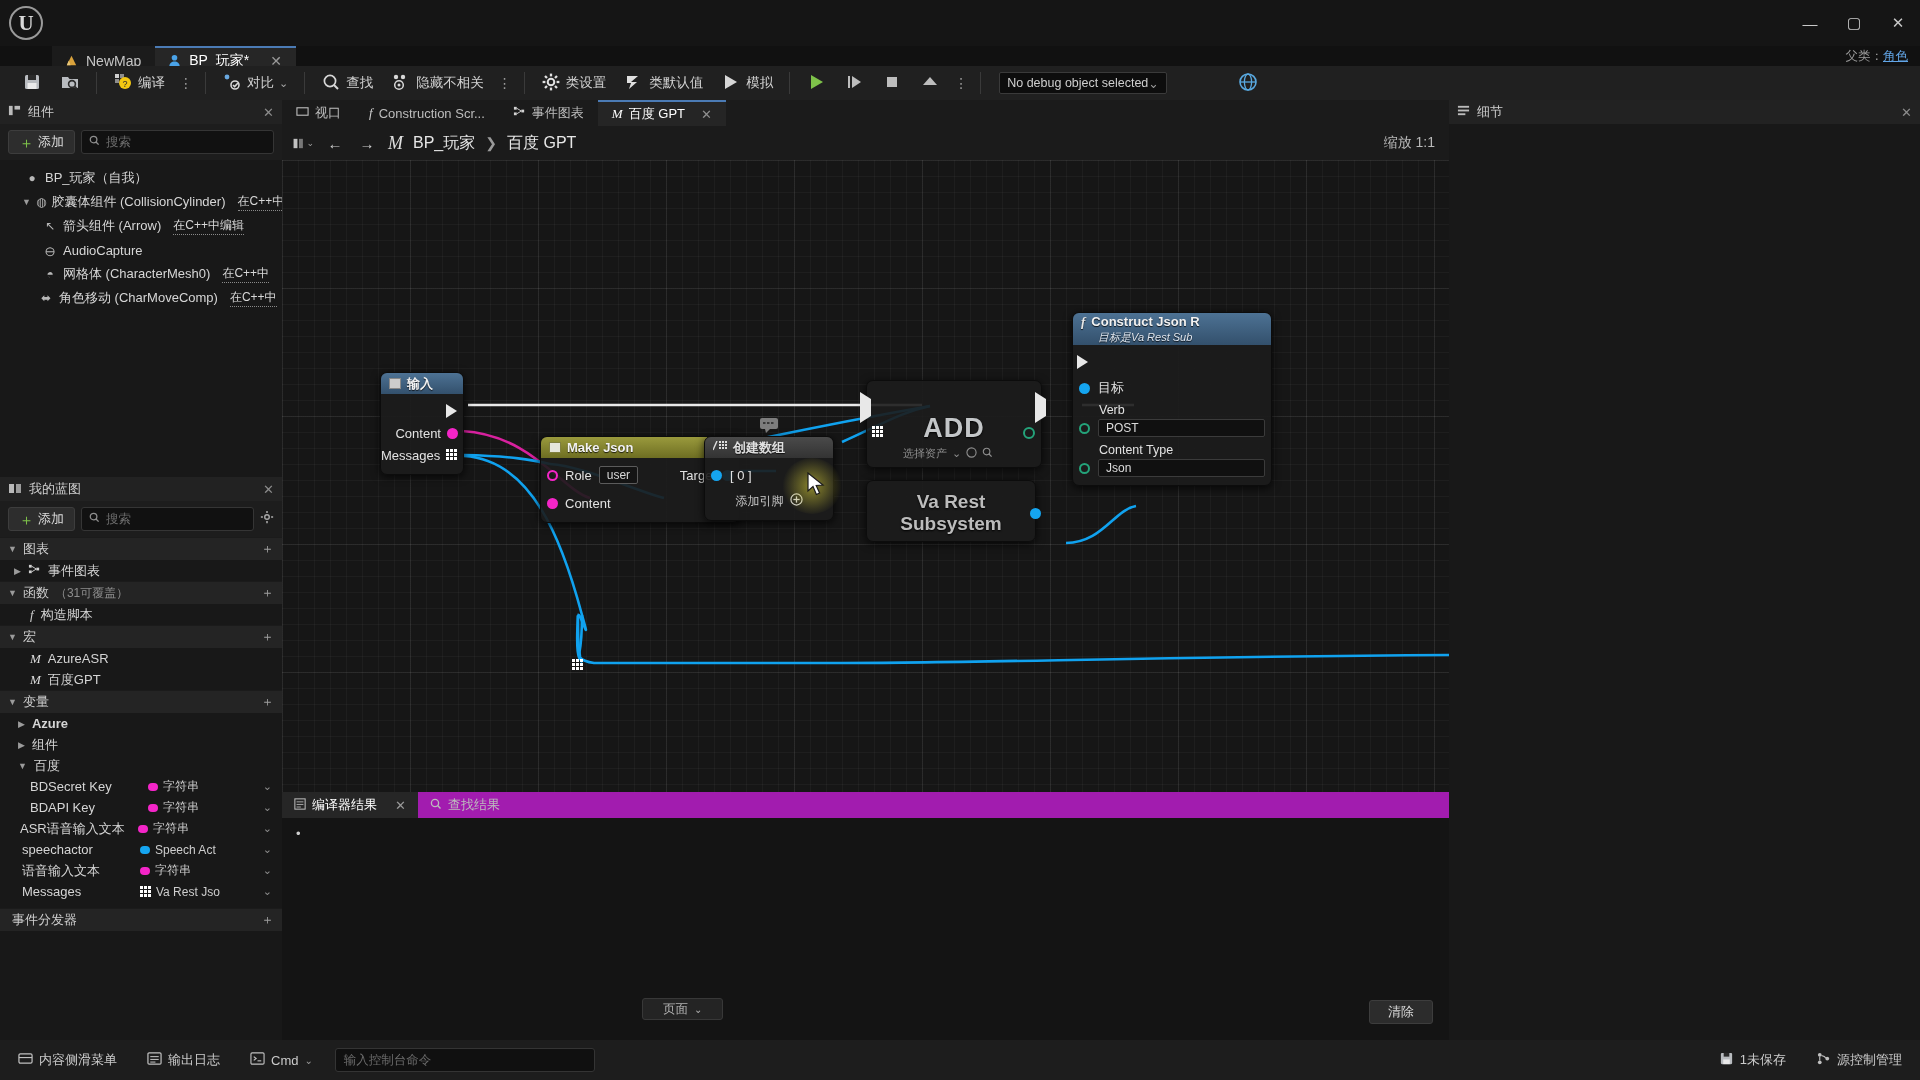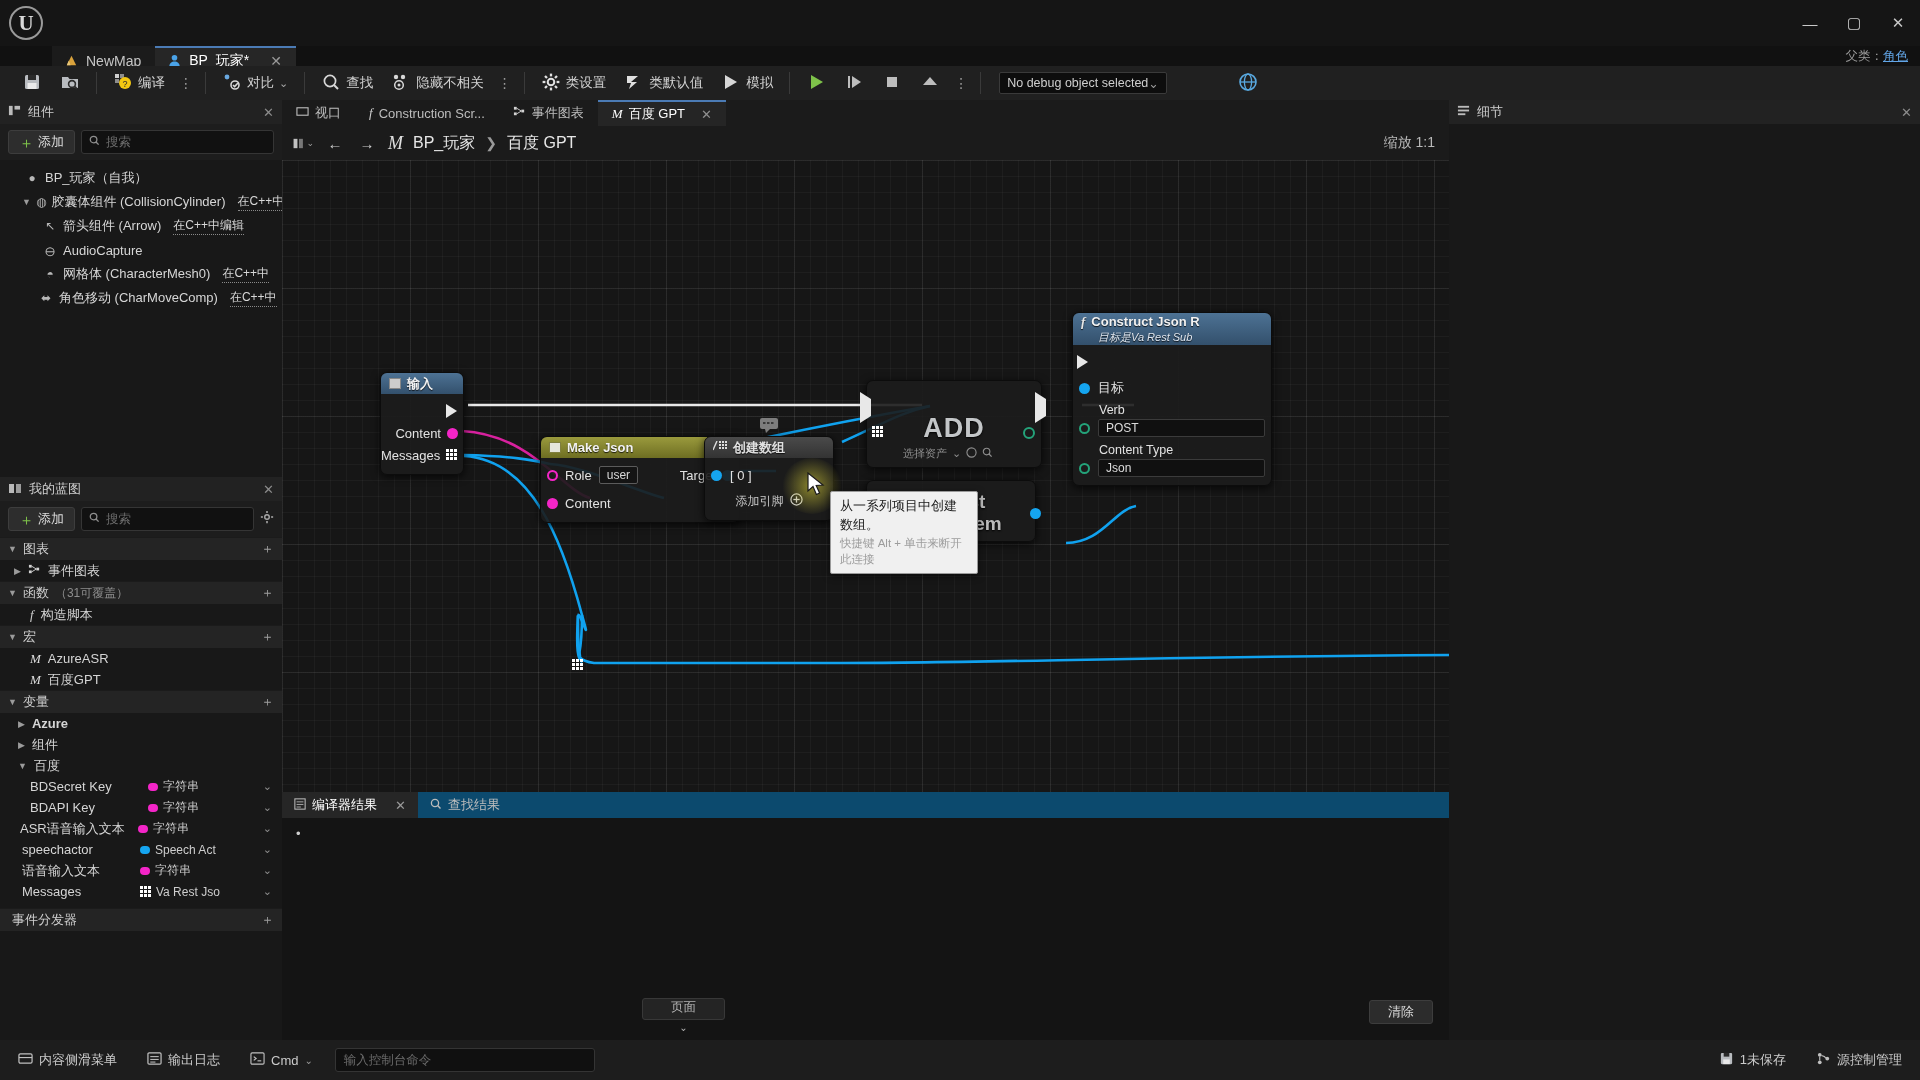--- a/index.html
+++ b/index.html
@@ -200,31 +200,31 @@
   }
   .wire { position: absolute; pointer-events: none; }
 
   
   #details { left: 1449px; top: 0; width: 471px; height: 940px; background: #181818; }
 
   
   #results {
     position: absolute; left: 282px; top: 692px; width: 1167px; height: 248px; background: #1a1a1a;
   }
-  #restabs { height: 26px; background: #0c4a6e; display: flex; align-items: flex-end; }
+  #restabs { height: 26px; background: #a21caf; display: flex; align-items: flex-end; }
   .rtab { height: 26px; display: flex; align-items: center; gap: 6px; padding: 0 12px; font-size: 13px; color: #bdbdbd; }
   .rtab.active { background: #262626; color: #fff; }
   #resbody { position: absolute; top: 26px; left: 0; right: 0; bottom: 0; background: #141414; }
   .logline { display: flex; gap: 8px; padding: 8px 0 0 14px; font-size: 13px; color: #cfcfcf;
     font-family: "Liberation Sans", sans-serif; }
   .logline .bullet { color: #cfcfcf; }
   #pagebtn {
-    position: absolute; left: 360px; bottom: 20px; height: 22px; padding: 0 28px; background: #242424;
+    position: absolute; left: 360px; bottom: 20px; height: 22px; padding: 0 20px; background: #242424;
     border: 1px solid #383838; border-radius: 3px; font-size: 12.5px; color: #b2b2b2;
-    display: flex; align-items: center; gap: 6px; flex-direction: column;
+    display: flex; align-items: center; gap: 6px;
   }
   #clearbtn {
     position: absolute; right: 16px; bottom: 16px; height: 24px; padding: 0 18px; background: #2c2c2c;
     border: 1px solid #3d3d3d; border-radius: 3px; font-size: 13px; color: #dcdcdc;
     display: flex; align-items: center;
   }
 
   
   #statusbar {
     position: absolute; left: 0; top: 1040px; width: 1920px; height: 40px; background: #1d1d1d;
@@ -895,24 +895,20 @@
       </div>
 
       <div style="position:absolute;left:290px;top:497px">
         <span class="pin-grid" style="width:12px;height:12px"></span>
       </div>
 
       <div style="position:absolute;left:500px;top:298px;width:60px;height:56px;border-radius:50%;
                   background:radial-gradient(circle,rgba(235,225,60,0.55) 0%,rgba(235,225,60,0.12) 55%,transparent 72%)"></div>
       <div style="position:absolute;left:527px;top:318px;width:9px;height:9px;border-radius:50%;background:#e2463a"></div>
 
-      <div id="tooltip" style="left:548px;top:331px;width:148px">
-        <div>从一系列项目中创建数组。</div>
-        <div class="sub">快捷键 Alt + 单击来断开此连接</div>
-      </div>
 
       <div id="cursor" style="left:524px;top:312px">
         <svg width="22" height="26" viewBox="0 0 22 26">
           <polygon points="2,1 2,19 7,14.5 10.4,22.5 13.6,21 10.2,13.5 17,13" fill="#ffffff" stroke="#1a1a1a" stroke-width="1.2"></polygon>
         </svg>
       </div>
     </div>
 
     <div id="results" style="position:absolute;left:0;top:692px;width:1167px;height:248px">
       <div id="restabs">

